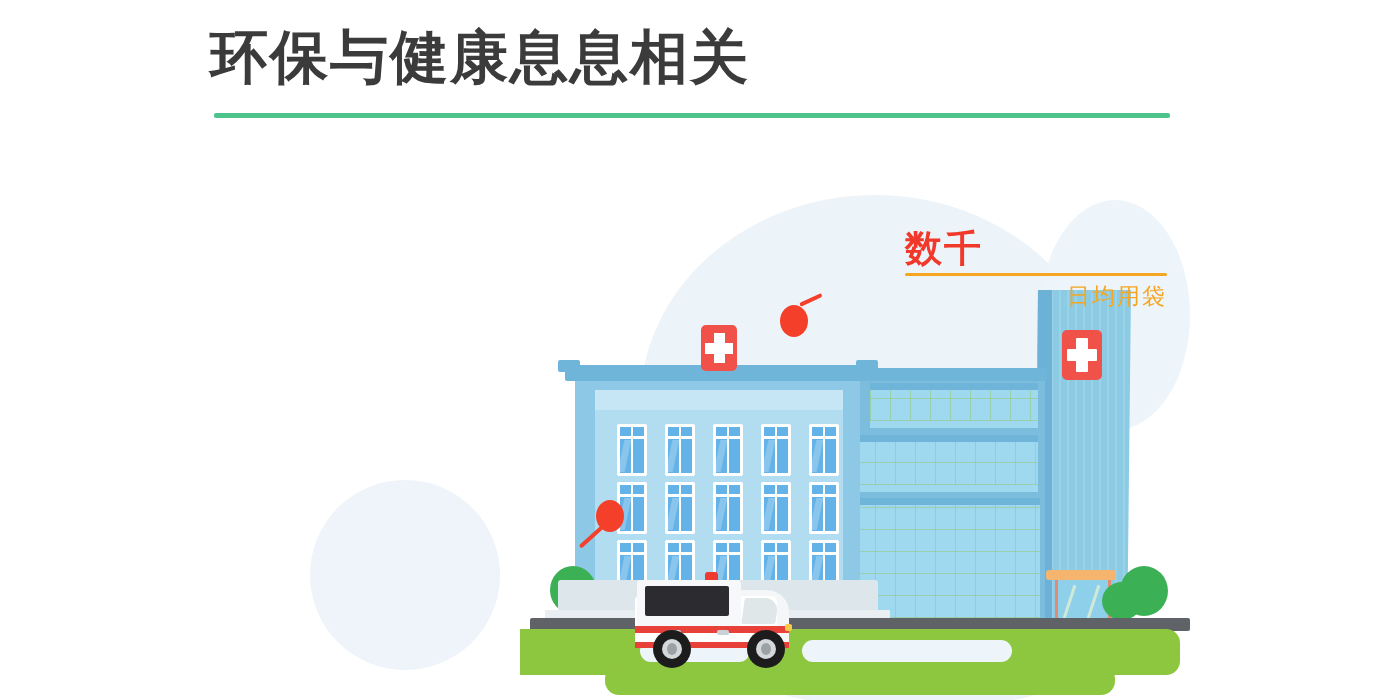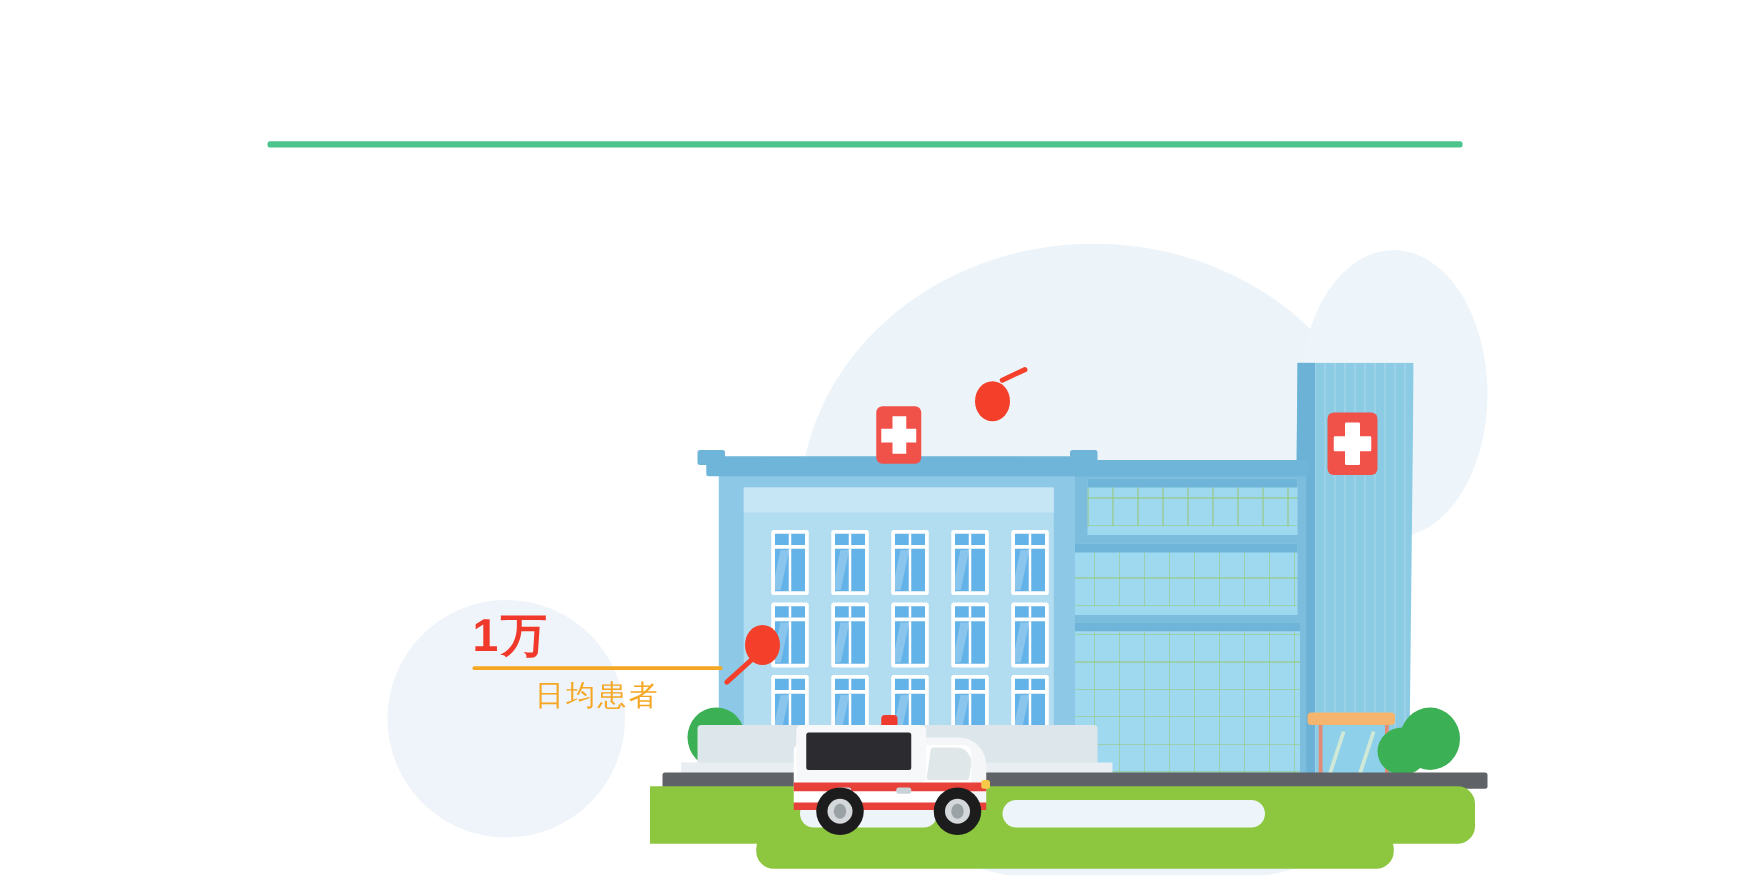--- a/index.html
+++ b/index.html
@@ -165,20 +165,21 @@
 </head>
 <body>
 
 <div class="stage">
 
   <div class="blob blob-main"></div>
   <div class="blob blob-right"></div>
   <div class="blob blob-left"></div>
   <div class="blob blob-bottom"></div>
 
+  <div class="title">环保与健康息息相关</div>
   <div class="title-rule"></div>
 
 
   <div class="illo">
 
     <div class="tower"></div>
     <div class="tower-stripes"></div>
     <div class="tower-left"></div>
     <div class="cross-sign" id="tower-sign">
       <span class="cross-v"></span>
@@ -313,24 +314,24 @@
       <div class="amb-stripe"></div>
       <div class="amb-stripe2"></div>
       <div class="amb-handle" style="left:34px;"></div>
       <div class="amb-handle" style="left:82px;"></div>
       <div class="amb-hl"></div>
       <div class="wheel" style="left:112px;"></div>
       <div class="wheel" style="left:18px;"></div>
     </div>
   </div>
 
+  <div class="anno" id="annoA">
+    <div class="big">数千</div>
+    <div class="rule"></div>
+    <div class="sub">日均用袋</div>
+  </div>
   <div class="stem diag" id="annoA-stem"></div>
   <div class="dot" id="annoA-dot"></div>
 
-  <div class="anno" id="annoB">
-    <div class="big">1万</div>
-    <div class="rule"></div>
-    <div class="sub">日均患者</div>
-  </div>
   <div class="stem" id="annoB-stem"></div>
   <div class="dot" id="annoB-dot"></div>
 
 </div>
 
 </body></html>

